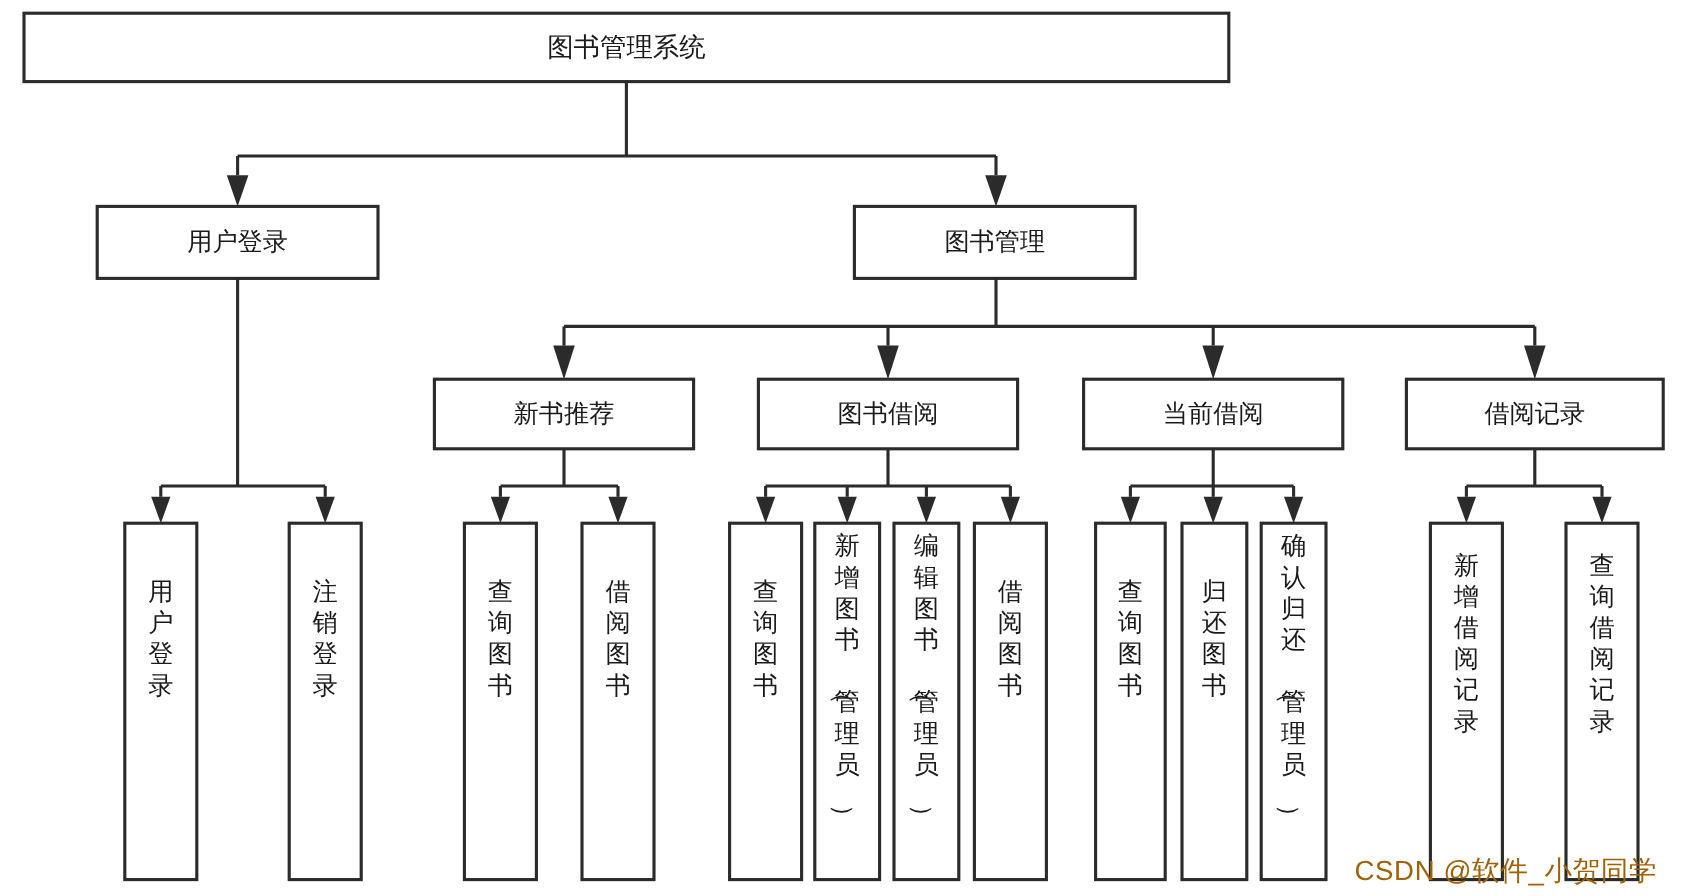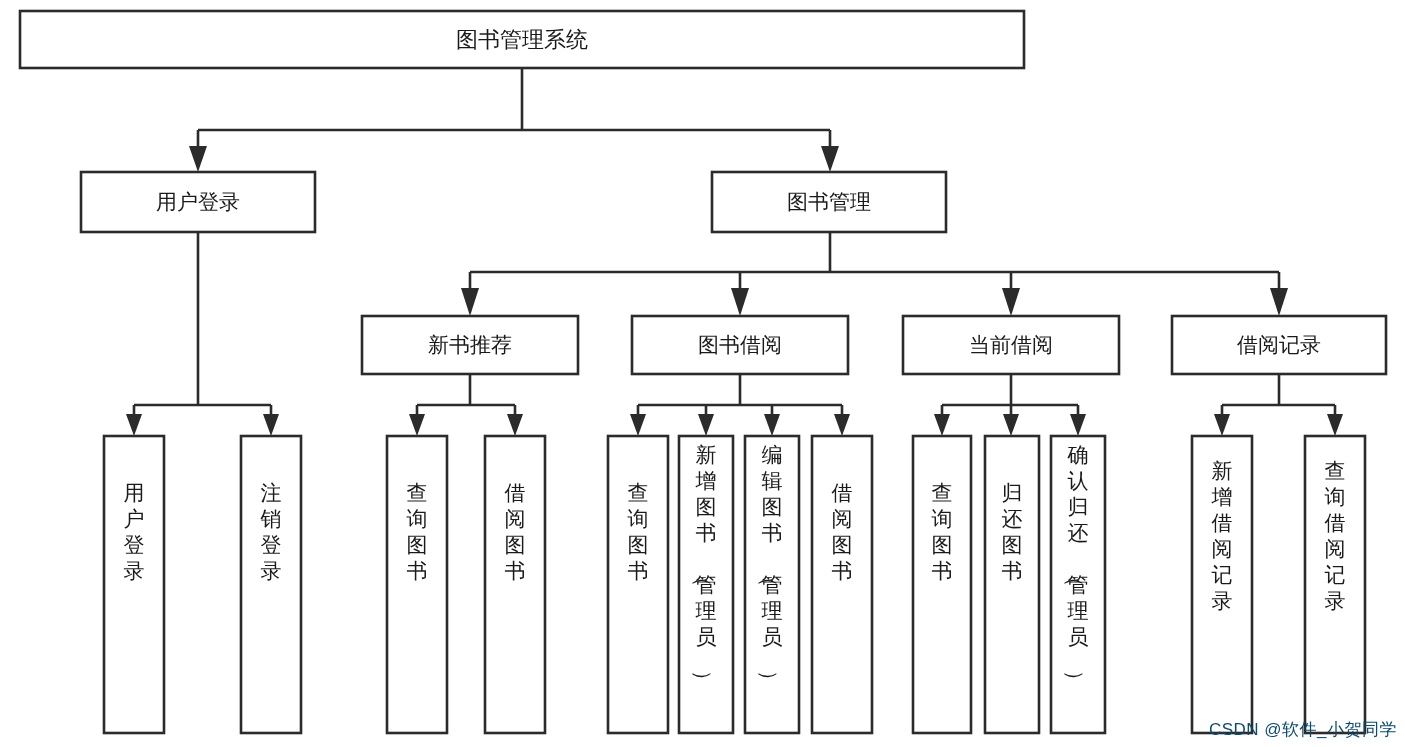--- a/index.html
+++ b/index.html
@@ -52,25 +52,25 @@
     stroke-width: 2.6;
     fill: none;
     stroke-linecap: butt;
   }
   .arrow-head {
     fill: #2b2b2b;
     stroke: none;
   }
   .watermark {
     position: absolute;
-    right: 8px;
+    right: 24px;
     bottom: 6px;
     font-family: "Liberation Sans", "DejaVu Sans", sans-serif;
-    font-size: 17px;
-    color: #0c4a6e;
+    font-size: 23px;
+    color: #a16207;
     letter-spacing: 0.5px;
     white-space: nowrap;
     user-select: none;
   }
 </style>
 </head>
 <body>
 
 <div id="diagram-root">
 

